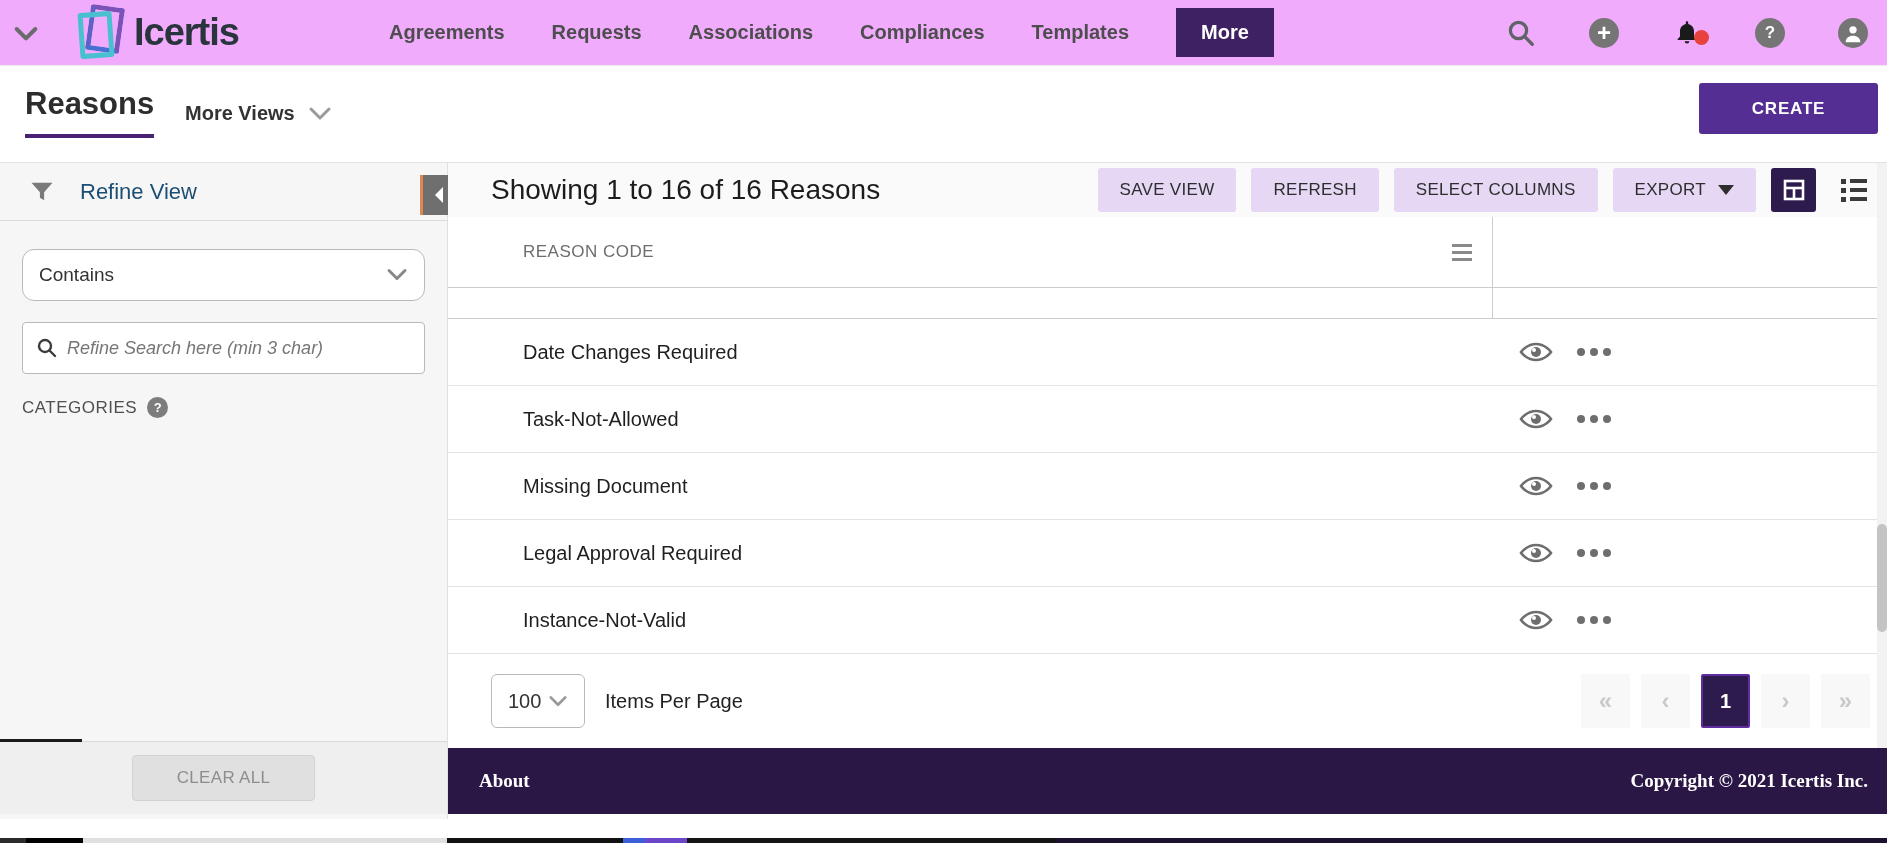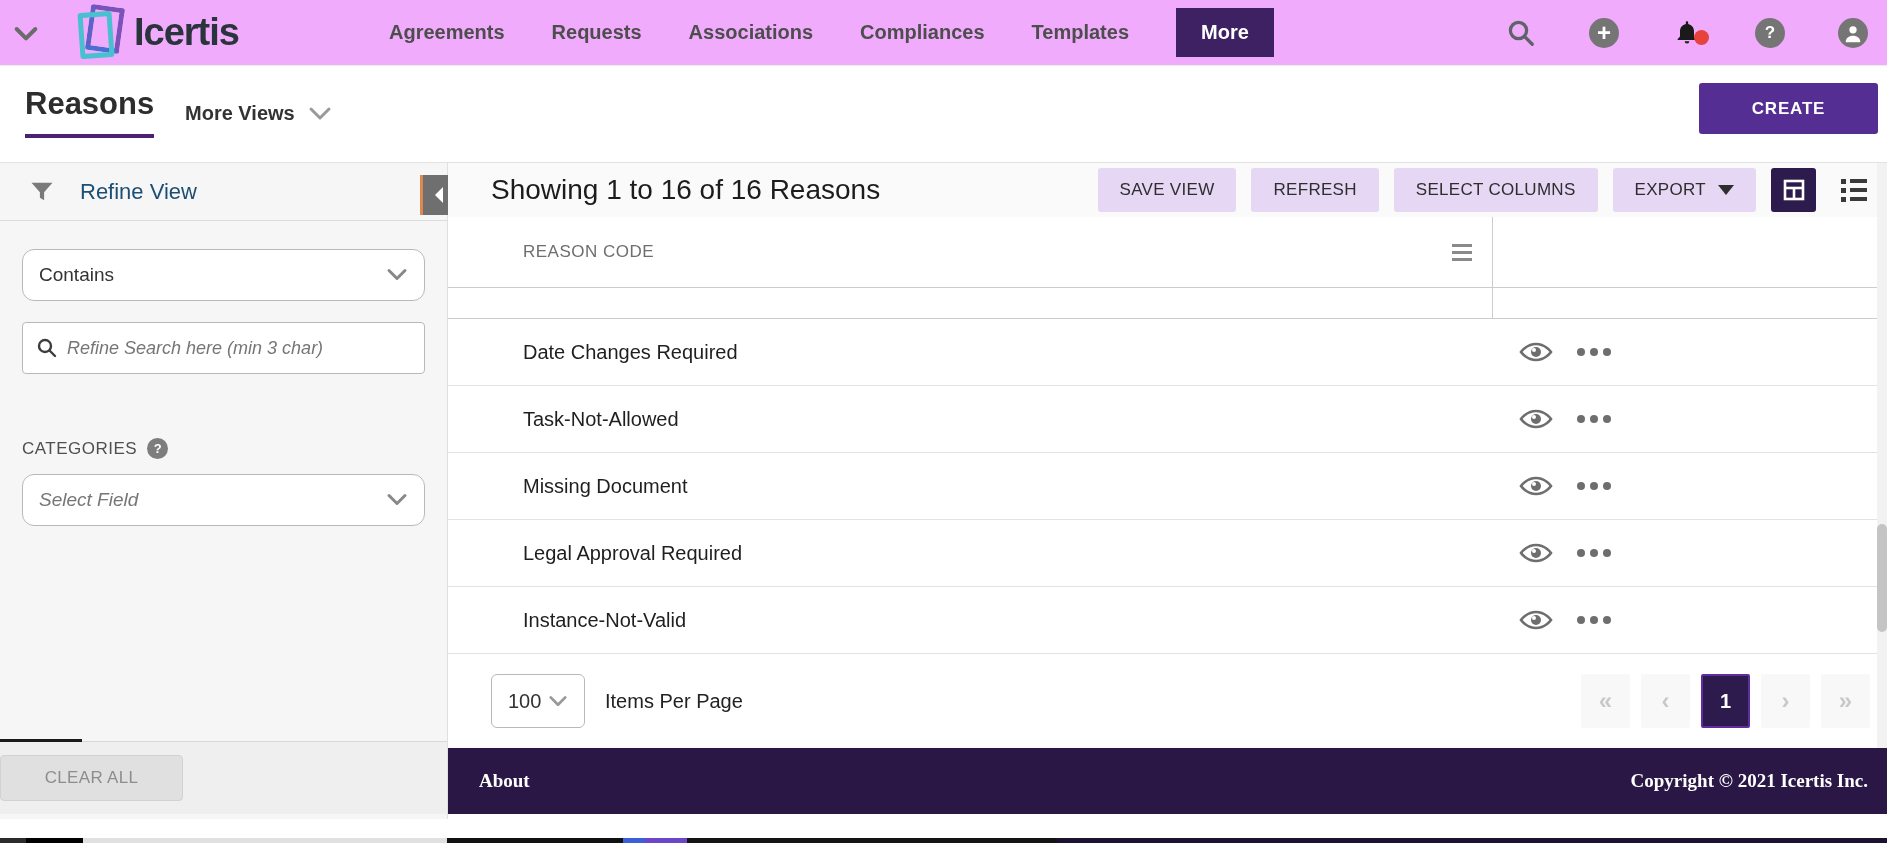--- a/index.html
+++ b/index.html
@@ -58,27 +58,27 @@
     display:flex; align-items:center; padding:0 16px; cursor:pointer; }
   .selectbox .val { font-size:19px; color:#333; }
   .selectbox .val.ghost { font-style:italic; color:#767676; }
   .selectbox .chev { margin-left:auto; }
   .op-select { margin-top:28px; }
   .search-box { margin-top:21px; height:52px; background:#fff; border:1px solid #b9b9b9;
     border-radius:4px; display:flex; align-items:center; padding:0 12px; gap:8px; }
   .search-box input { flex:1; border:none; outline:none; background:transparent;
     font-size:18px; font-style:italic; color:#333; font-family:"Liberation Sans", sans-serif; }
   .search-box input::placeholder { color:#767676; font-style:italic; }
-  .cat-row { margin-top:64px; display:flex; align-items:center; gap:10px; }
+  .cat-row { margin-top:23px; display:flex; align-items:center; gap:10px; }
   .cat-label { font-size:17px; color:#4f4f4f; letter-spacing:0.5px; }
   .q-badge { width:21px; height:21px; border-radius:50%; background:#7d7d7d; color:#fff;
     font-size:13px; font-weight:bold; display:flex; align-items:center; justify-content:center; }
   .field-select { margin-top:15px; }
   .sb-footer { position:absolute; left:0; right:0; bottom:5px; height:73px; background:#efefef;
-    border-top:1px solid #d8d8d8; display:flex; align-items:center; justify-content:flex-start; }
+    border-top:1px solid #d8d8d8; display:flex; align-items:center; justify-content:center; }
   .sb-footer-mark { position:absolute; left:0; top:-3px; width:82px; height:3px; background:#1a1a1a; }
   .clear-all { width:183px; height:46px; background:#e0e0e0; border:1px solid #d2d2d2;
     border-radius:4px; color:#8d8d8d; font-size:17px; letter-spacing:0.3px; cursor:pointer;
     font-family:"Liberation Sans", sans-serif; }
 
   
   .main { position:relative; flex:1; display:flex; flex-direction:column; background:#fff; }
   .toolbar { height:54px; background:#fafafa; display:flex; align-items:center;
     padding-left:43px; padding-right:11px; }
   .showing { font-size:28px; color:#1c1c1c; }
@@ -234,26 +234,20 @@
           <svg width="24" height="24" viewBox="0 0 24 24">
               <circle cx="10" cy="10" r="6" fill="none" stroke="#3c3c3c" stroke-width="2.4"></circle>
               <line x1="14.5" y1="14.5" x2="20" y2="20" stroke="#3c3c3c" stroke-width="2.4" stroke-linecap="round"></line>
             </svg>
           <input type="text" placeholder="Refine Search here (min 3 char)" style="">
         </div>
         <div class="cat-row">
           <span class="cat-label">CATEGORIES</span>
           <span class="q-badge">?</span>
         </div>
-        <div class="selectbox field-select">
-          <span class="val ghost">Select Field</span>
-          <svg class="chev" width="22" height="14" viewBox="0 0 22 14">
-              <path d="M3 2.5l8 8 8-8" fill="none" stroke="#888" stroke-width="3" stroke-linecap="round" stroke-linejoin="round"></path>
-            </svg>
-        </div>
       </div>
       <div class="sb-footer">
         <div class="sb-footer-mark"></div>
         <button class="clear-all">CLEAR ALL</button>
       </div>
     </aside>
 
     <main class="main">
 
       <div class="toolbar">

